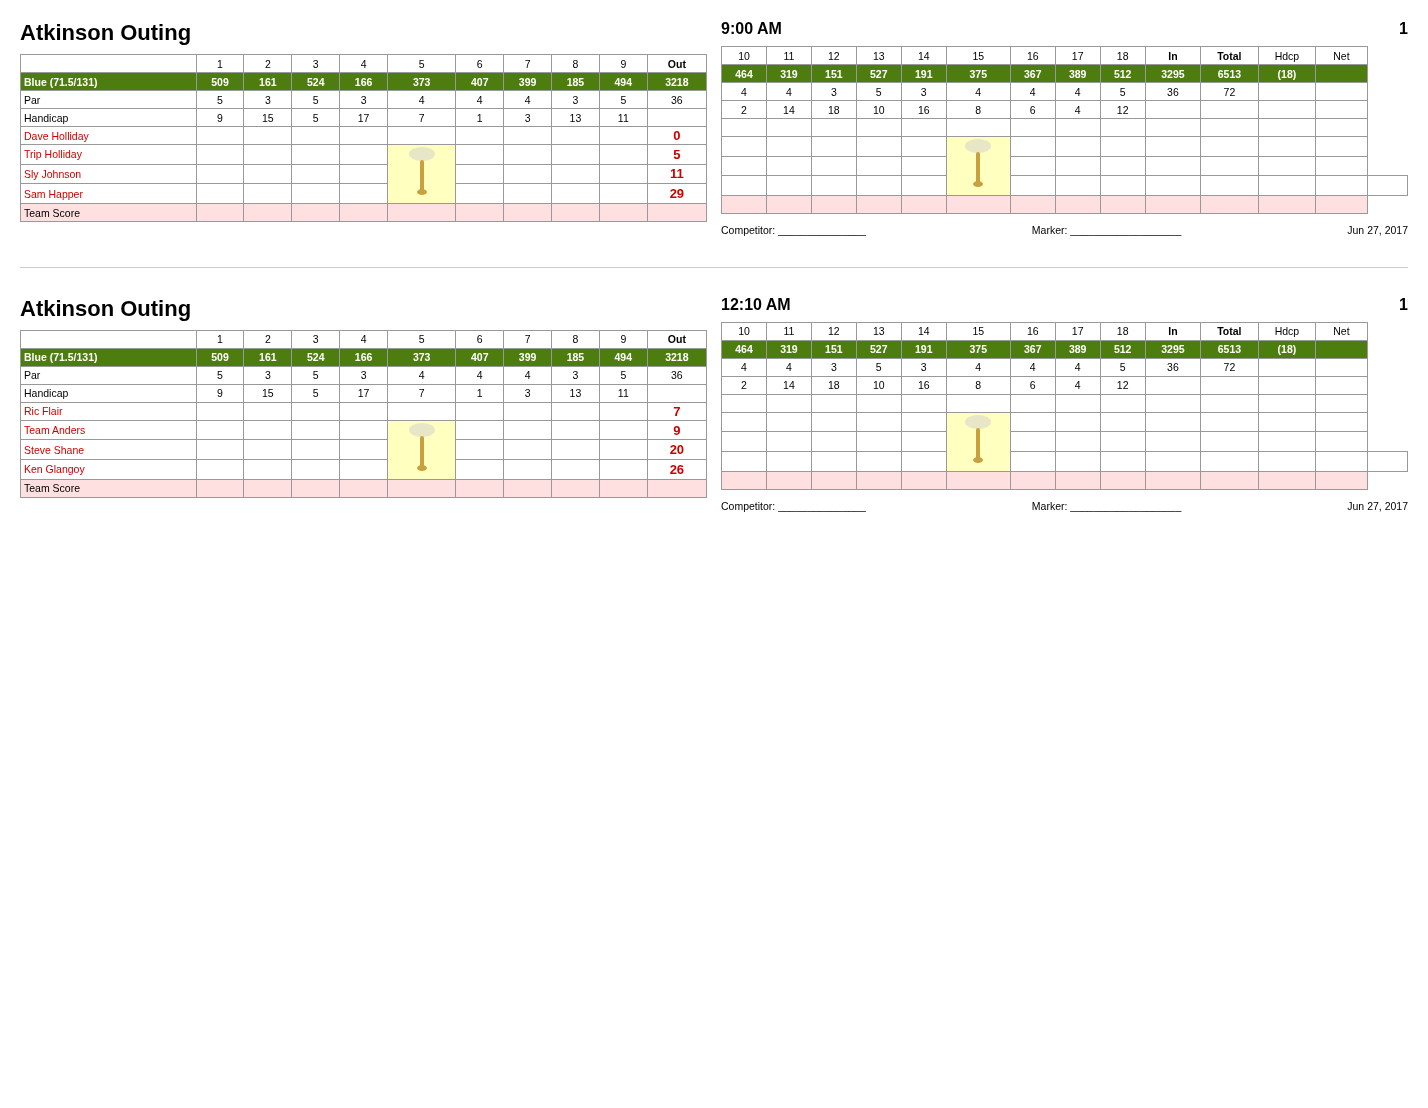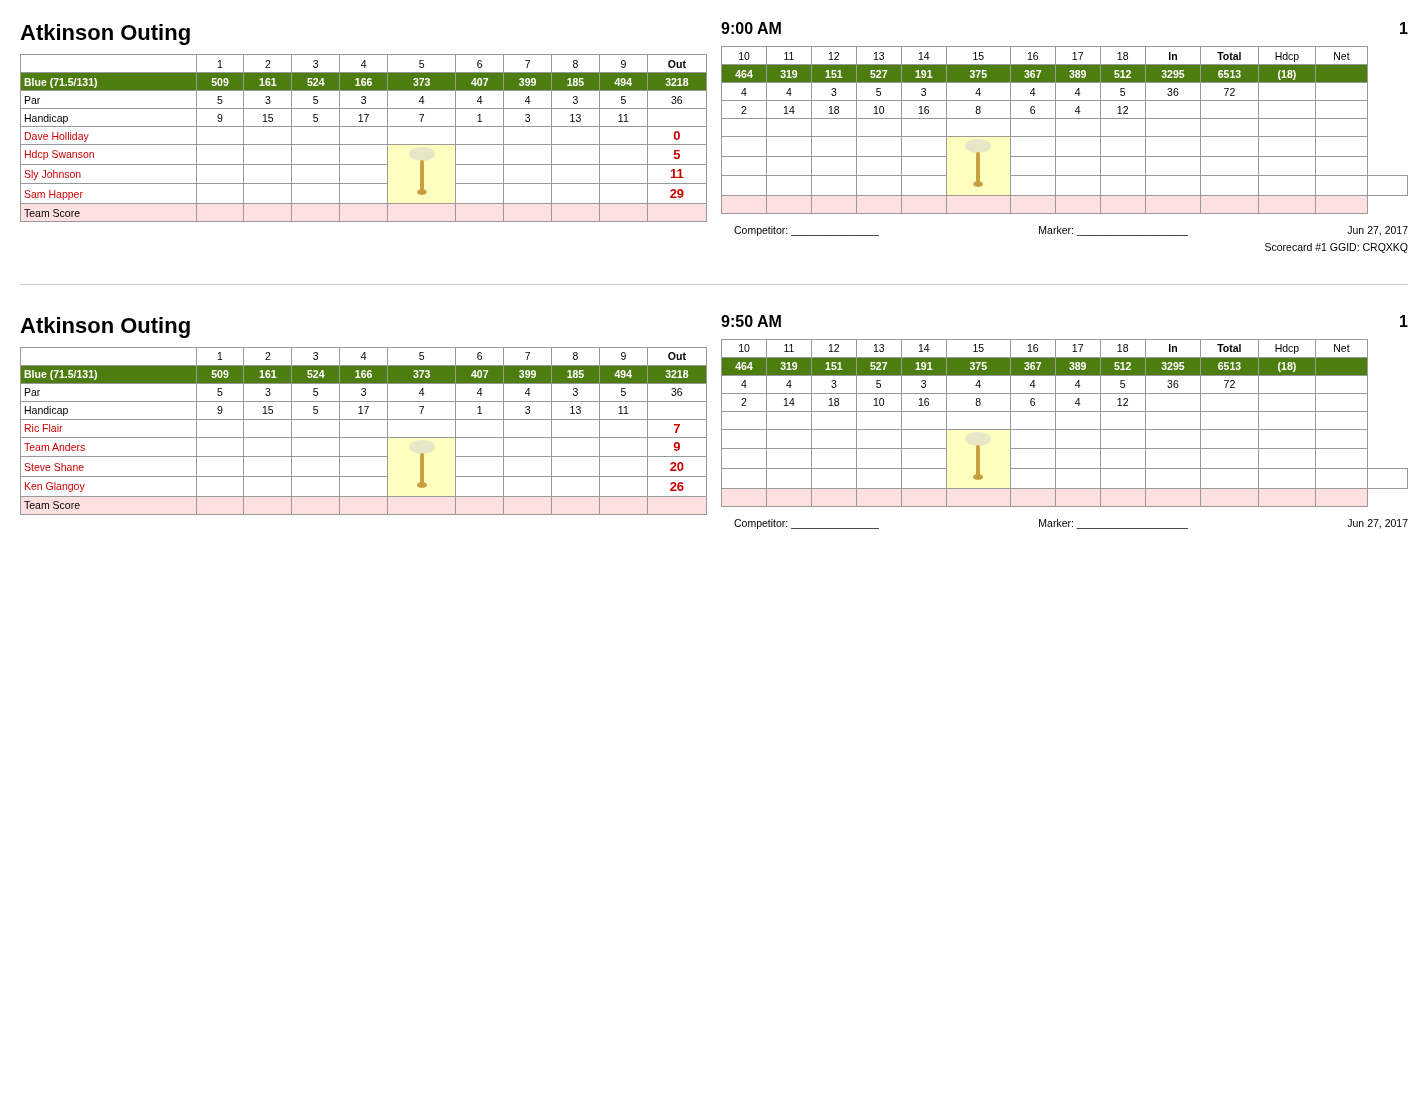--- a/index.html
+++ b/index.html
@@ -79,21 +79,20 @@
     }
     .footer-info {
       font-size: 10.5px;
       text-align: right;
       margin-top: 4px;
       line-height: 1.6;
     }
     .footer-line1 {
       display: flex;
       justify-content: space-between;
-      margin-left: 13px;
     }
     .footer-line2 {
       text-align: right;
     }
     
     .tee-icon-cell {
       position: relative;
       min-width: 22px;
     }
     .pink-bg { background: #ffe0e0 !important; }
@@ -186,21 +185,21 @@
             <td></td>
             <td></td>
           <td></td>
             <td></td>
             <td></td>
             <td></td>
           <td></td>
           <td><span class="handicap-red">0</span></td>
         </tr>
         <tr class="player-row">
-          <td class="player-name label-col">Hdcp Swanson</td>
+          <td class="player-name label-col">Trip Holliday</td>
           <td></td>
             <td></td>
             <td></td>
             <td></td>
           <td class="tee-icon-cell" rowspan="3" style="background:#ffffc0;border:1px solid #999;text-align:center;vertical-align:middle;">
             <span style="display:inline-block;">
               <svg width="28" height="54" viewBox="0 0 28 54" fill="none" xmlns="http://www.w3.org/2000/svg">
                 <ellipse cx="14" cy="8" rx="13" ry="7" fill="#d0d0d0" opacity="0.5"></ellipse>
                 <rect x="12" y="14" width="4" height="32" fill="#c8a040" rx="2"></rect>
                 <ellipse cx="14" cy="46" rx="5" ry="3" fill="#c8a040"></ellipse>
@@ -405,23 +404,20 @@
             <td class="pink-bg"></td>
         </tr>
       </tbody>
     </table>
     <div class="footer-info">
       <div class="footer-line1">
         <span>Competitor: _______________</span>
         <span>Marker: ___________________</span>
         <span>Jun 27, 2017</span>
       </div>
-      <div class="footer-line2">
-        <span>Scorecard #1  GGID: CRQXKQ</span>
-      </div>
     </div>
   </div>
 
   <hr class="divider">
 
   <div class="scorecard-block">
     <div class="block-top">
       <span class="scorecard-title">Atkinson Outing</span>
     </div>
     <table>
@@ -548,21 +544,21 @@
             <td class="pink-bg"></td>
           <td class="pink-bg"></td>
           <td class="pink-bg"></td>
         </tr>
       </tbody>
     </table>
   </div>
 
   <div class="scorecard-block">
     <div class="block-top">
-      <span class="tee-time-num">9:50 AM</span>
+      <span class="tee-time-num">12:10 AM</span>
       <span class="tee-time-num">1</span>
     </div>
     <table>
       <tbody>
         <tr class="hole-header-row">
           <td>10</td>
           <td>11</td>
           <td>12</td>
           <td>13</td>
           <td>14</td>

